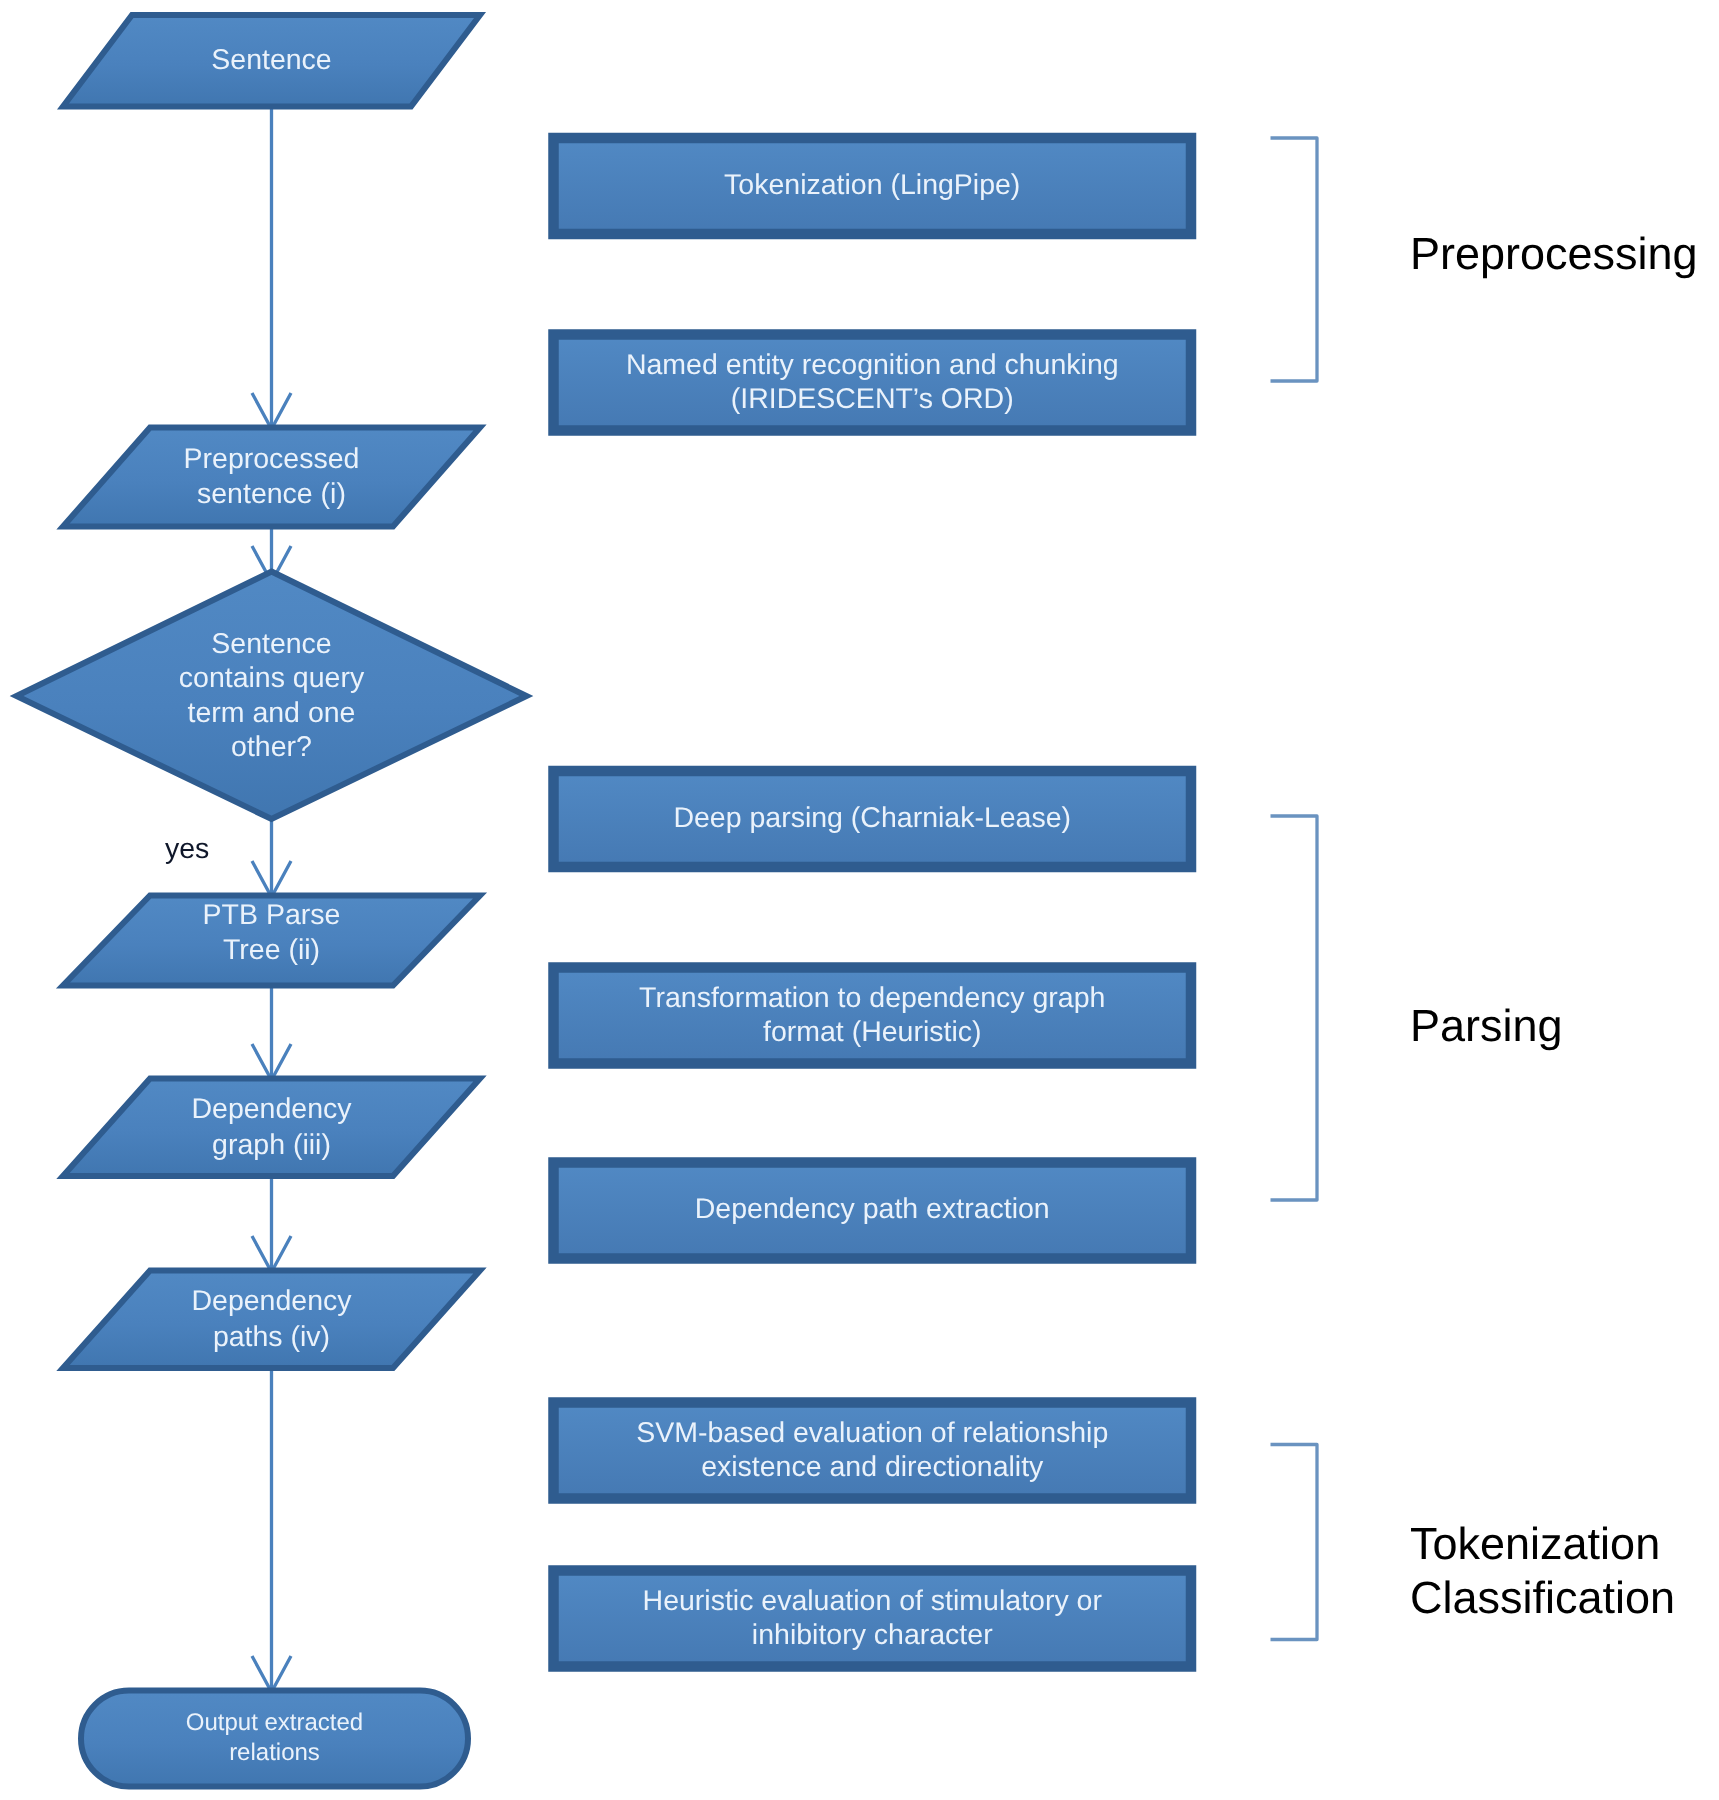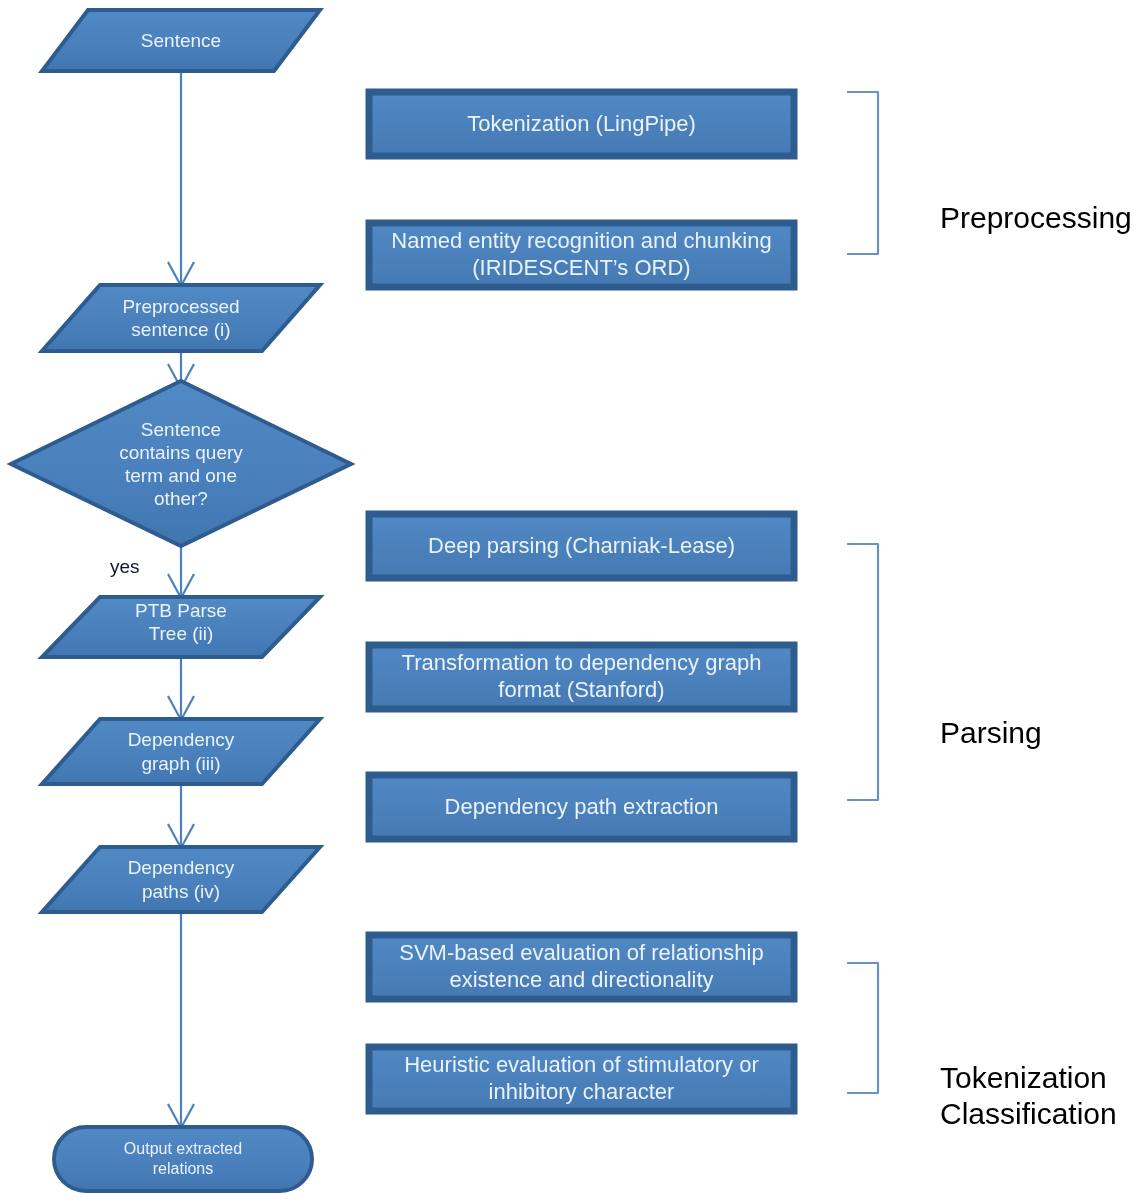--- a/index.html
+++ b/index.html
@@ -33,21 +33,21 @@
     text-align: center;
     line-height: 1.22;
     white-space: pre-line;
     pointer-events: none;
     display: flex;
     align-items: center;
     justify-content: center;
     font-family: "Liberation Sans", sans-serif;
   }
   .proc-label {
-    font-size: 22px;
+    font-size: 19px;
   }
   .io-label {
     font-size: 19px;
   }
   .dec-label {
     font-size: 19px;
   }
   .term-label {
     font-size: 16px;
   }
@@ -58,21 +58,20 @@
     font-family: "Liberation Sans", sans-serif;
     white-space: nowrap;
   }
   .group-label {
     position: absolute;
     color: #000000;
     font-size: 30px;
     line-height: 1.2;
     white-space: pre-line;
     font-family: "Liberation Sans", sans-serif;
-    margin-top: 48px;
   }
 </style>
 </head>
 <body>
 
 <div id="canvas">
 
   <svg id="diagram-svg" viewBox="0 0 1146 1200" xmlns="http://www.w3.org/2000/svg">
     <defs>
       <linearGradient id="shapeGrad" x1="0" y1="0" x2="0" y2="1">
@@ -160,21 +159,21 @@
 other?</div>
 
   <div class="edge-label" style="left:110px; top:556px;">yes</div>
 
   <div class="node-label proc-label" style="left:369px; top:514px; width:425px; height:64px;">Deep parsing (Charniak-Lease)</div>
 
   <div class="node-label io-label" style="left:52px;  top:592px; width:258px; height:60px;">PTB Parse
 Tree (ii)</div>
 
   <div class="node-label proc-label" style="left:369px; top:645px; width:425px; height:64px;">Transformation to dependency graph
-format (Stanford)</div>
+format (Heuristic)</div>
 
   <div class="node-label io-label" style="left:52px;  top:719px; width:258px; height:65px;">Dependency
 graph (iii)</div>
 
   <div class="node-label proc-label" style="left:369px; top:775px; width:425px; height:64px;">Dependency path extraction</div>
 
   <div class="node-label io-label" style="left:52px;  top:847px; width:258px; height:65px;">Dependency
 paths (iv)</div>
 
   <div class="node-label proc-label" style="left:369px; top:935px; width:425px; height:64px;">SVM-based evaluation of relationship

